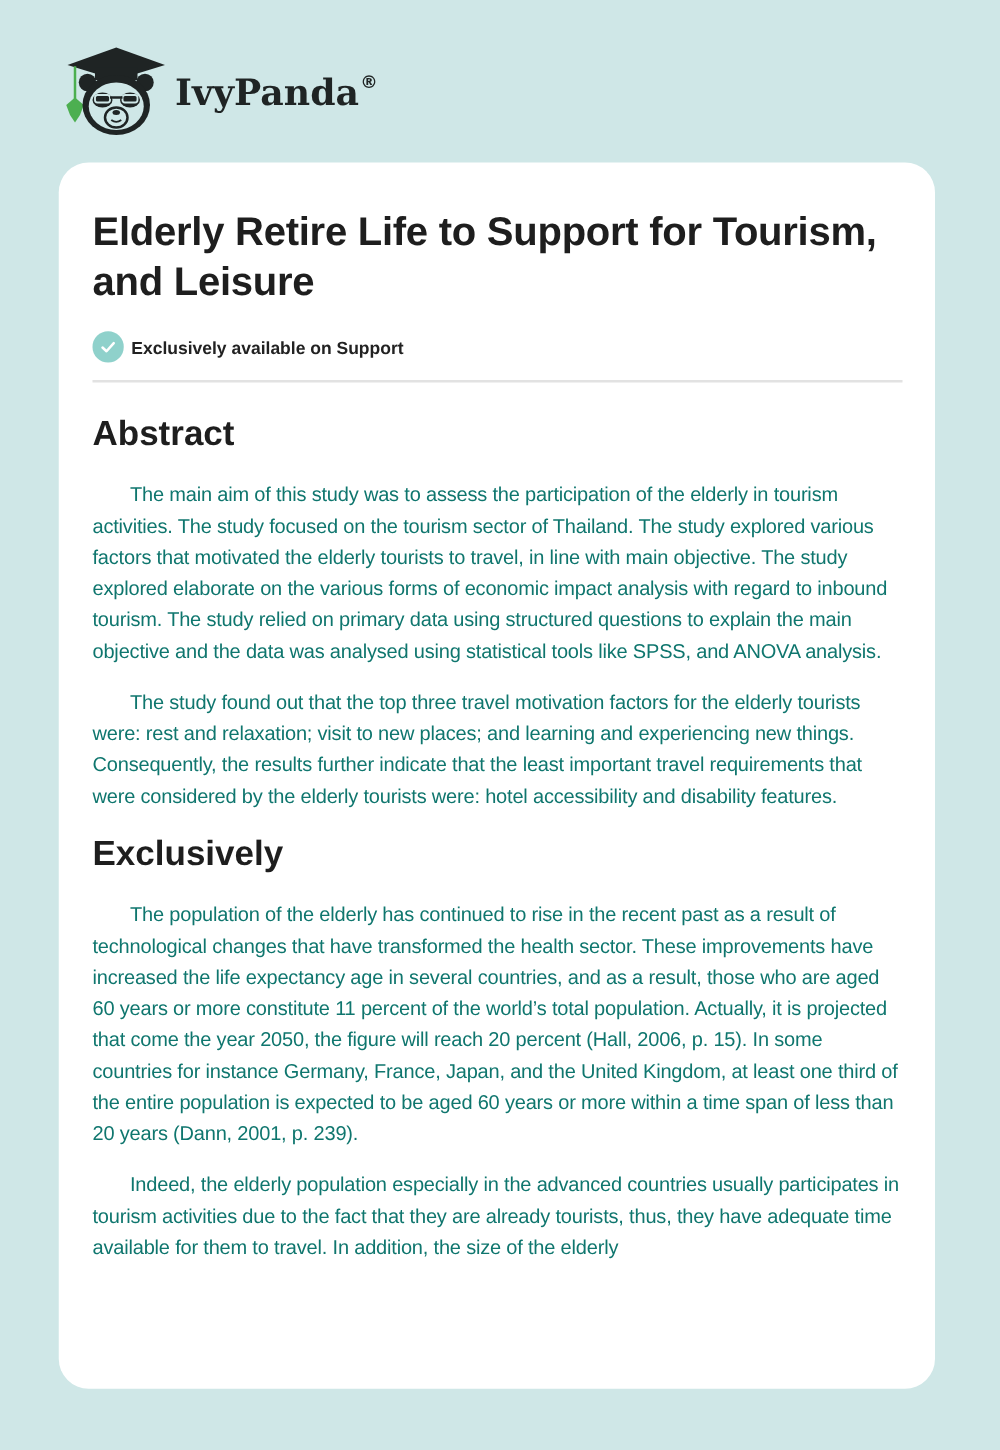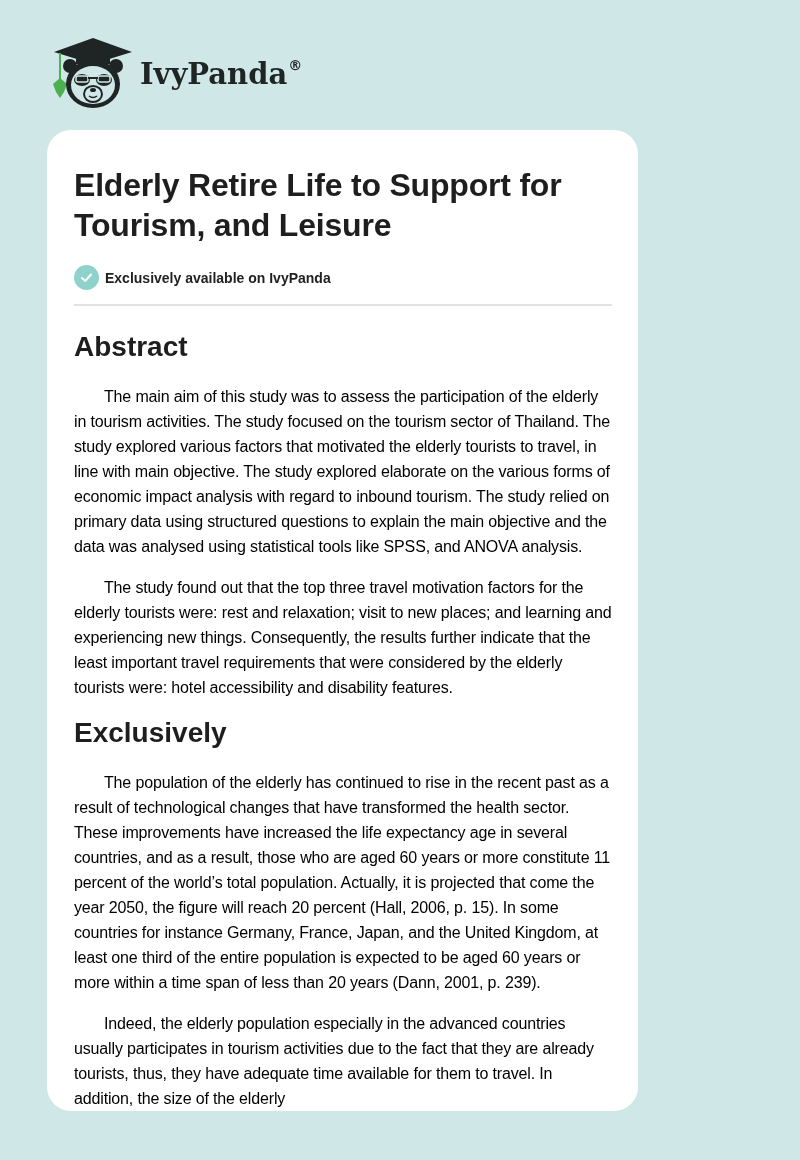--- a/index.html
+++ b/index.html
@@ -19,21 +19,21 @@
       font-size: 29px; color: #1f2a2a; letter-spacing: 0.2px;
       margin-right: 14px; margin-top: -8px;
     }
     .logo { width: 90px; height: 76px; margin-right: 2px; }
     .brand-name {
       font-family: "DejaVu Serif", serif; font-weight: bold;
       font-size: 29px; color: #1f2424; margin-top: 4px; text-align: center;
     }
     .brand-name sup { font-size: 14px; font-family: "DejaVu Sans", sans-serif; vertical-align: 14px; margin-left: 1px; }
     .card {
-      position: absolute; left: 47px; top: 130px; width: 591px; height: 981px;
+      position: absolute; left: 47px; top: 130px; width: 701px; height: 981px;
       background: #fff; border-radius: 24px; overflow: hidden;
     }
     .card-inner { padding: 0 26px 0 27px; }
     .title {
       font-size: 32px; font-weight: bold; line-height: 40px;
       margin: 35px 0 0 0; color: #1e1e1e; letter-spacing: -0.2px;
     }
     .badge {
       display: flex; align-items: center; margin-top: 20px;
     }
@@ -42,21 +42,21 @@
       display: flex; align-items: center; justify-content: center; margin-right: 6px;
     }
     .badge-text { font-size: 14px; font-weight: bold; color: #222; }
     .divider { height: 2px; background: #e2e2e2; margin-top: 14px; }
     h2 {
       font-size: 28px; font-weight: bold; margin: 0; color: #1e1e1e; line-height: 34px;
     }
     .h-abstract { margin-top: 24px; }
     .h-intro { margin-top: 16px; }
     p {
-      font-size: 16px; line-height: 25px; margin: 0; color: #000000;
+      font-size: 16px; line-height: 25px; margin: 0; color: #0f766e;
       text-indent: 30px; letter-spacing: -0.15px;
     }
     .p-first { margin-top: 20px; }
     .p-next { margin-top: 16px; }
   </style>
 </head>
 <body>
 
 <div class="brand">
   <svg class="logo" viewBox="0 0 90 76">
@@ -89,21 +89,21 @@
 <div class="card">
   <div class="card-inner">
     <h1 class="title">Elderly Retire Life to Support for Tourism, and Leisure</h1>
 
     <div class="badge">
       <span class="check">
         <svg width="13" height="13" viewBox="0 0 13 13">
             <path d="M2,7 L5.2,10 L11,3.5" fill="none" stroke="#fff" stroke-width="2" stroke-linecap="round" stroke-linejoin="round"></path>
           </svg>
       </span>
-      <span class="badge-text">Exclusively available on IvyPanda</span>
+      <span class="badge-text">Exclusively available on Support</span>
     </div>
 
     <div class="divider"></div>
 
     <section>
       <h2 class="h-abstract">Abstract</h2>
       <p class="p-first">The main aim of this study was to assess the participation of the elderly in tourism activities. The study focused on the tourism sector of Thailand. The study explored various factors that motivated the elderly tourists to travel, in line with main objective. The study explored elaborate on the various forms of economic impact analysis with regard to inbound tourism. The study relied on primary data using structured questions to explain the main objective and the data was analysed using statistical tools like SPSS, and ANOVA analysis.</p>
       <p class="p-next">The study found out that the top three travel motivation factors for the elderly tourists were: rest and relaxation; visit to new places; and learning and experiencing new things. Consequently, the results further indicate that the least important travel requirements that were considered by the elderly tourists were: hotel accessibility and disability features.</p>
     </section>
 

